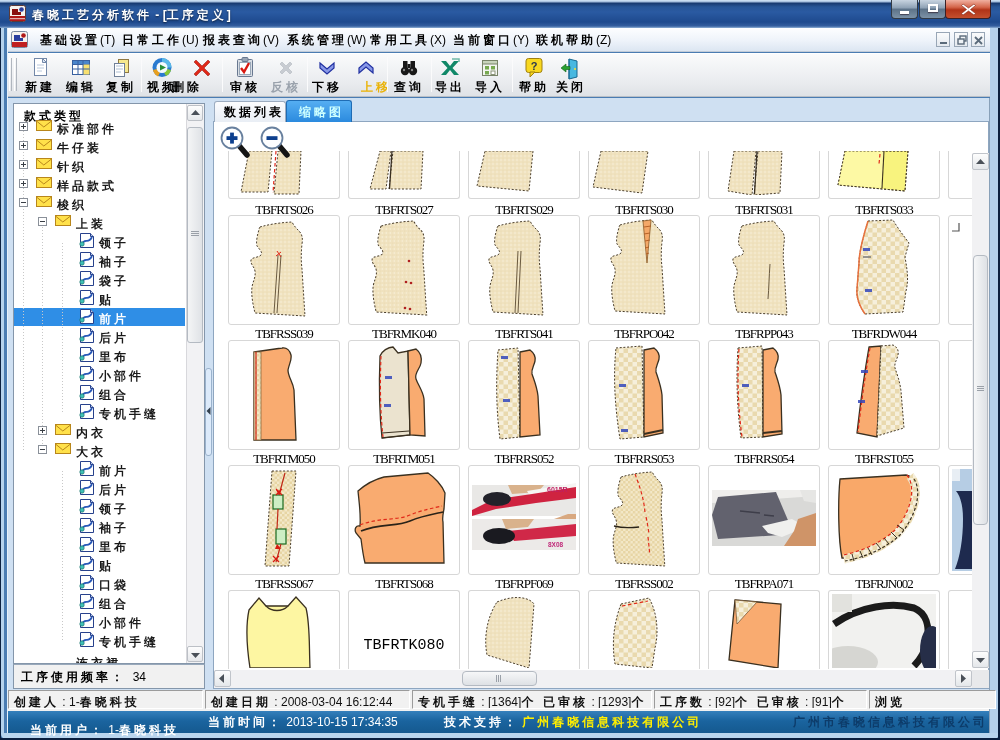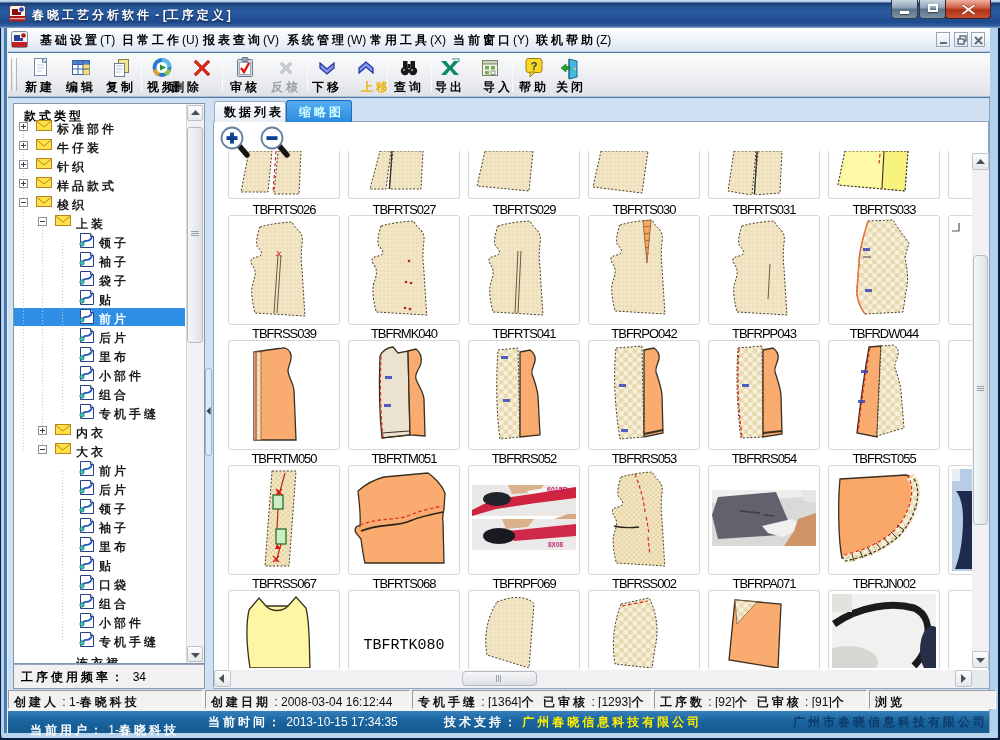--- a/index.html
+++ b/index.html
@@ -1,18 +1,18 @@
 <!DOCTYPE html>
 <html><head><meta charset="utf-8"><style>
 *{margin:0;padding:0;box-sizing:border-box}
 html,body{width:1000px;height:740px;overflow:hidden}
 body{font-family:"Liberation Sans",sans-serif;position:relative;background:#0a1f3f}
 .abs{position:absolute}
 .t12{font-size:12px;line-height:1;white-space:nowrap}
-.lbl{position:absolute;font-family:Liberation Sans, sans-serif;font-size:13px;letter-spacing:-1px;color:#000;text-align:center;width:112px}
+.lbl{position:absolute;font-family:Liberation Serif, serif;font-size:13px;letter-spacing:-1px;color:#000;text-align:center;width:112px}
 .cell{position:absolute;background:#fff;border:1px solid #d7d7d7;border-radius:3px}
 .trow{position:absolute;font-size:12px;color:#1a1a1a;white-space:nowrap}
 .sep{position:absolute;width:1px;background:#c2c7ce;border-right:1px solid #fbfbfc}
 .k{letter-spacing:3px;font-weight:bold}
 .fld{position:absolute;height:19px;border:1px solid;border-color:#9b9b9b #fff #fff #9b9b9b;background:#f1f1f1;font-size:12px;color:#111;padding:3px 0 0 5px;white-space:nowrap;overflow:hidden}
 </style></head><body>
 
 <div class="abs" style="left:0;top:0;width:1000px;height:740px;background:#4a7cb2;border-radius:0 0 6px 6px"></div>
 <div class="abs" style="left:1px;top:729px;width:998px;height:10px;background:#b9d5ee;border-radius:0 0 5px 5px"></div>
 <div class="abs" style="left:0;top:738px;width:1000px;height:2px;background:#0a1f3f"></div>
@@ -142,21 +142,21 @@
   </svg>
 <div class="abs t12" style="left:420px;top:81px;width:60px;text-align:center;color:#000"><span class="k">导出</span></div>
 <svg class="abs" style="left:478px;top:56px;" width="24" height="24" viewBox="0 0 24 24">
     <rect x="4.5" y="4.5" width="15" height="15" fill="#f4f6f2" stroke="#788468"></rect>
     <rect x="4.5" y="4.5" width="15" height="3.5" fill="#c8d4bc" stroke="#788468"></rect>
     <rect x="7" y="10" width="4" height="3.5" fill="#78aa50"></rect>
     <rect x="13" y="10" width="4" height="3.5" fill="#78aa50"></rect>
     <rect x="7" y="15" width="4" height="3.5" fill="#78aa50"></rect>
     <rect x="13" y="15" width="4" height="3.5" fill="#fff" stroke="#8a9478"></rect>
   </svg>
-<div class="abs t12" style="left:460px;top:81px;width:76px;text-align:center;color:#000"><span class="k">导入</span></div>
+<div class="abs t12" style="left:460px;top:81px;width:60px;text-align:center;color:#000"><span class="k">导入</span></div>
 <svg class="abs" style="left:522px;top:56px;" width="24" height="24" viewBox="0 0 24 24">
     <rect x="4" y="2.5" width="16" height="14" rx="2.5" fill="#f8d820" stroke="#a08010"></rect>
     <path d="M8,16 L8,21 L13,16 Z" fill="#f8d820" stroke="#a08010"></path>
     <text x="12" y="13.5" font-family="Liberation Sans" font-size="11" font-weight="bold" fill="#283850" text-anchor="middle">?</text>
   </svg>
 <div class="abs t12" style="left:504px;top:81px;width:60px;text-align:center;color:#000"><span class="k">帮助</span></div>
 <svg class="abs" style="left:559px;top:56px;" width="24" height="24" viewBox="0 0 24 24">
     <path d="M10,3 L18,5 L18,21 L10,23 Z" fill="#48b8e0" stroke="#186890"></path>
     <path d="M10,3 L10,23" stroke="#186890"></path>
     <circle cx="16" cy="13" r="1" fill="#f8e030"></circle>

